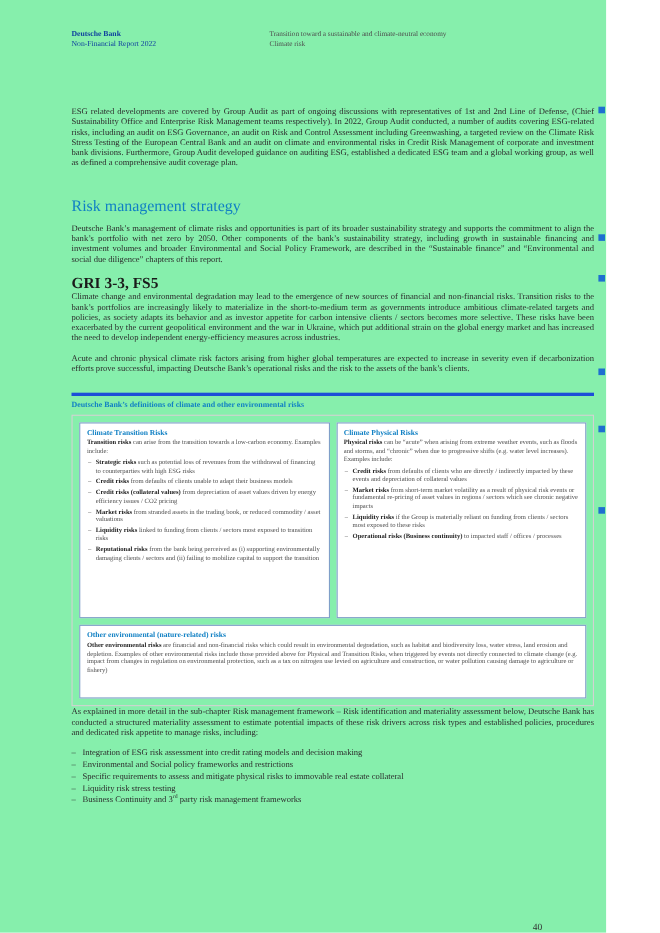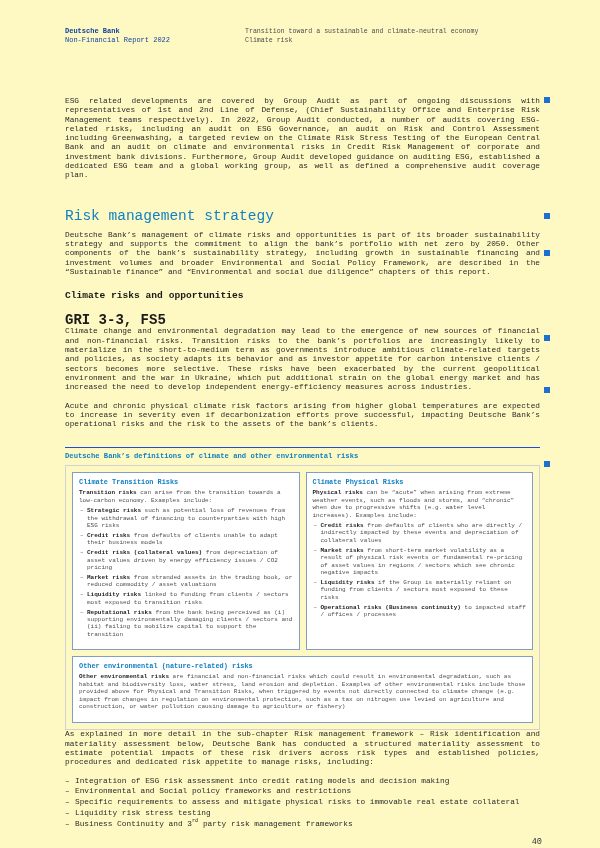--- a/index.html
+++ b/index.html
@@ -1,22 +1,22 @@
 <!DOCTYPE html>
 <html><head>
 <meta charset="utf-8">
 <title>Deutsche Bank Non-Financial Report 2022 – p.40</title>
 <style>
   html, body { margin: 0; padding: 0; background: #ffffff; }
   .page {
     position: relative;
-    width: 600px;
+    width: 551px;
     height: 848px;
-    background: #fef9c3;
-    font-family: Liberation Mono, monospace;
+    background: #86efac;
+    font-family: Liberation Serif, serif;
     color: #262626;
     overflow: hidden;
   }
 
   
   .page-header {
     position: absolute;
     top: 27px;
     left: 65px;
     right: 58px;
@@ -63,21 +63,21 @@
     line-height: 9.3px;
     font-weight: bold;
     color: #1a1a1a;
   }
   .gri + .body { margin-top: 2px; }
   .spaced { margin-top: 9px; }
 
   
   .figure { margin-top: 18px; }
   .figure-title {
-    border-top: 1px solid #1d4ed8;
+    border-top: 3px solid #1d4ed8;
     padding: 4px 0 5px 0;
     color: #1180c4;
     font-weight: bold;
     font-size: 7.2px;
   }
   .figure-body {
     border: 1px solid #d2d2d2;
     padding: 6px;
   }
   .figure-row { display: flex; gap: 6px; align-items: stretch; }
@@ -156,21 +156,20 @@
     </div>
   </header>
 
   <main class="content">
 
     <p class="body">ESG related developments are covered by Group Audit as part of ongoing discussions with representatives of 1st and 2nd Line of Defense, (Chief Sustainability Office and Enterprise Risk Management teams respectively). In 2022, Group Audit conducted, a number of audits covering ESG-related risks, including an audit on ESG Governance, an audit on Risk and Control Assessment including Greenwashing, a targeted review on the Climate Risk Stress Testing of the European Central Bank and an audit on climate and environmental risks in Credit Risk Management of corporate and investment bank divisions. Furthermore, Group Audit developed guidance on auditing ESG, established a dedicated ESG team and a global working group, as well as defined a comprehensive audit coverage plan.</p>
 
     <h1 class="h1">Risk management strategy</h1>
     <p class="body">Deutsche Bank’s management of climate risks and opportunities is part of its broader sustainability strategy and supports the commitment to align the bank’s portfolio with net zero by 2050. Other components of the bank’s sustainability strategy, including growth in sustainable financing and investment volumes and broader Environmental and Social Policy Framework, are described in the “Sustainable finance” and “Environmental and social due diligence” chapters of this report.</p>
 
-    <h2 class="h2">Climate risks and opportunities</h2>
     <p class="gri">GRI 3-3, FS5</p>
     <p class="body">Climate change and environmental degradation may lead to the emergence of new sources of financial and non-financial risks. Transition risks to the bank’s portfolios are increasingly likely to materialize in the short-to-medium term as governments introduce ambitious climate-related targets and policies, as society adapts its behavior and as investor appetite for carbon intensive clients / sectors becomes more selective. These risks have been exacerbated by the current geopolitical environment and the war in Ukraine, which put additional strain on the global energy market and has increased the need to develop independent energy-efficiency measures across industries.</p>
     <p class="body spaced">Acute and chronic physical climate risk factors arising from higher global temperatures are expected to increase in severity even if decarbonization efforts prove successful, impacting Deutsche Bank’s operational risks and the risk to the assets of the bank’s clients.</p>
 
     <section class="figure">
       <div class="figure-title">Deutsche Bank’s definitions of climate and other environmental risks</div>
       <div class="figure-body">
         <div class="figure-row">
 
           <div class="risk-box">

